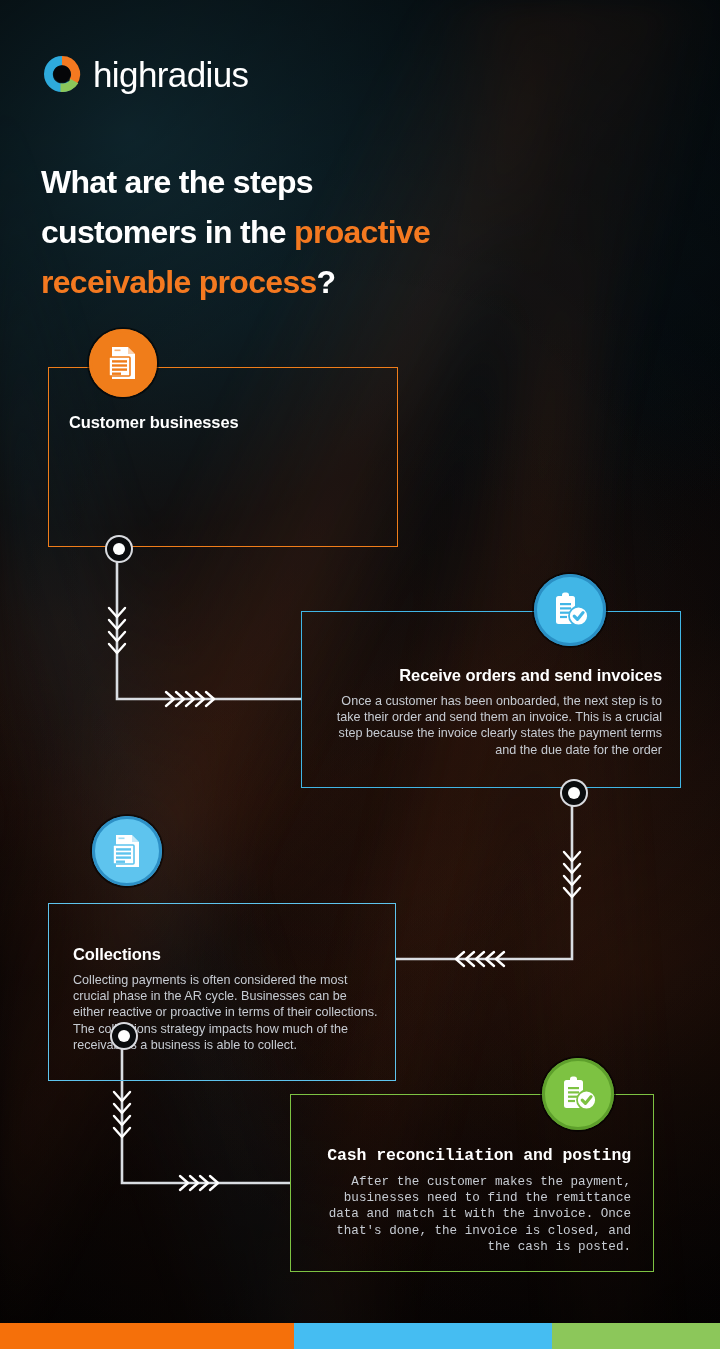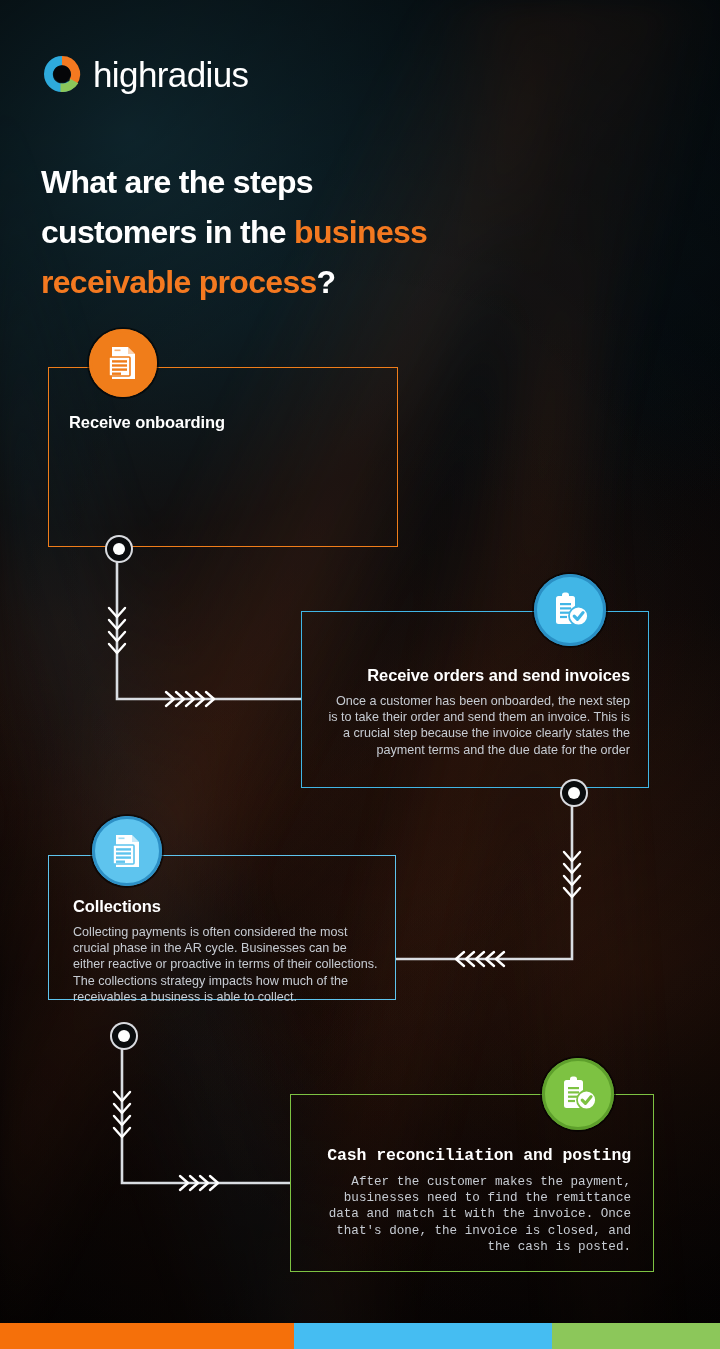--- a/index.html
+++ b/index.html
@@ -67,23 +67,23 @@
     margin:0 0 7px 0;
   }
   .c-text{
     font-size:12.6px;line-height:16.4px;color:#c6cbd2;margin:0;font-weight:400;
   }
   .align-left{text-align:left;}
   .align-right{text-align:right;}
 
   #card-1{left:48px;top:367px;width:350px;height:180px;border-color:#d4661f;}
   #card-1 .body{left:20px;right:16px;top:44px;}
-  #card-2{left:301px;top:611px;width:348px;height:177px;border-color:#3b7fa8;}
+  #card-2{left:301px;top:611px;width:380px;height:177px;border-color:#3b7fa8;}
   #card-2 .body{left:22px;right:18px;top:53px;}
-  #card-3{left:48px;top:855px;width:348px;height:145px;border-color:#4a9ed1;}
+  #card-3{left:48px;top:903px;width:348px;height:178px;border-color:#4a9ed1;}
   #card-3 .body{left:24px;right:16px;top:40px;}
   #card-4{left:290px;top:1094px;width:364px;height:178px;border-color:#5f8f3c;}
   #card-4 .body{left:22px;right:22px;top:51px;font-family:Liberation Mono, monospace;}
 
   
   .badge{position:absolute;border-radius:50%;display:flex;align-items:center;justify-content:center;}
   .badge .ring{
     position:absolute;inset:0;border-radius:50%;border:3px solid rgba(255,255,255,.10);
     box-shadow:0 0 0 2px rgba(0,0,0,.55);
   }
@@ -133,21 +133,21 @@
         <path d="M22 4 A18 18 0 0 0 22 40 A18 18 0 0 0 33 36.3 L28.2 29.2 A9.2 9.2 0 1 1 22 13.2 Z" fill="#2eaadc"></path>
         <path d="M20.5 31.2 A9.2 9.2 0 0 0 30.6 26.9 L38.3 31.3 A18 18 0 0 1 20.5 39.9 Z" fill="#8cc75a"></path>
         <circle cx="22" cy="22" r="8.6" fill="#050608"></circle>
       </svg>
     </span>
     <span class="logo-word">highradius</span>
   </div>
 
   <h1 class="headline">
     <span>What are the steps</span><br>
-    <span>customers in the </span><span class="hl-accent">business</span><br>
+    <span>customers in the </span><span class="hl-accent">proactive</span><br>
     <span class="hl-accent">receivable process</span><span>?</span>
   </h1>
 
   <svg id="wires" viewBox="0 0 720 1349">
     <g stroke="#d9dde2" stroke-width="2.6" fill="none" stroke-linecap="butt">
 
       <path d="M117 547 L117 699 L301 699"></path>
 
       <path d="M572 791 L572 959 L396 959"></path>
 
@@ -197,21 +197,21 @@
         <path d="M180 1176 L188 1183 L180 1190"></path>
         <path d="M190 1176 L198 1183 L190 1190"></path>
         <path d="M200 1176 L208 1183 L200 1190"></path>
         <path d="M210 1176 L218 1183 L210 1190"></path>
       </g>
     </g>
   </svg>
 
   <div class="card" id="card-1" style="border-color: rgb(240, 125, 26);">
     <div class="body align-left">
-      <p class="c-title">Receive onboarding</p>
+      <p class="c-title">Customer businesses</p>
     </div>
   </div>
   <div class="badge" id="badge-1">
     <span class="disc">
       <span class="ring"></span>
       <svg width="40" height="40" viewBox="0 0 40 40">
         <path d="M9 4 h16 l7 7 v25 H9 Z" fill="#ffffff"></path>
         <path d="M25 4 v7 h7 Z" fill="#f07d1a" opacity=".35"></path>
         <rect x="11.5" y="6.5" width="6" height="1.6" fill="#f07d1a" opacity=".6"></rect>
         <rect x="6" y="14" width="21" height="19" rx="1" fill="#ffffff" stroke="#f07d1a" stroke-width="1.6"></rect>

